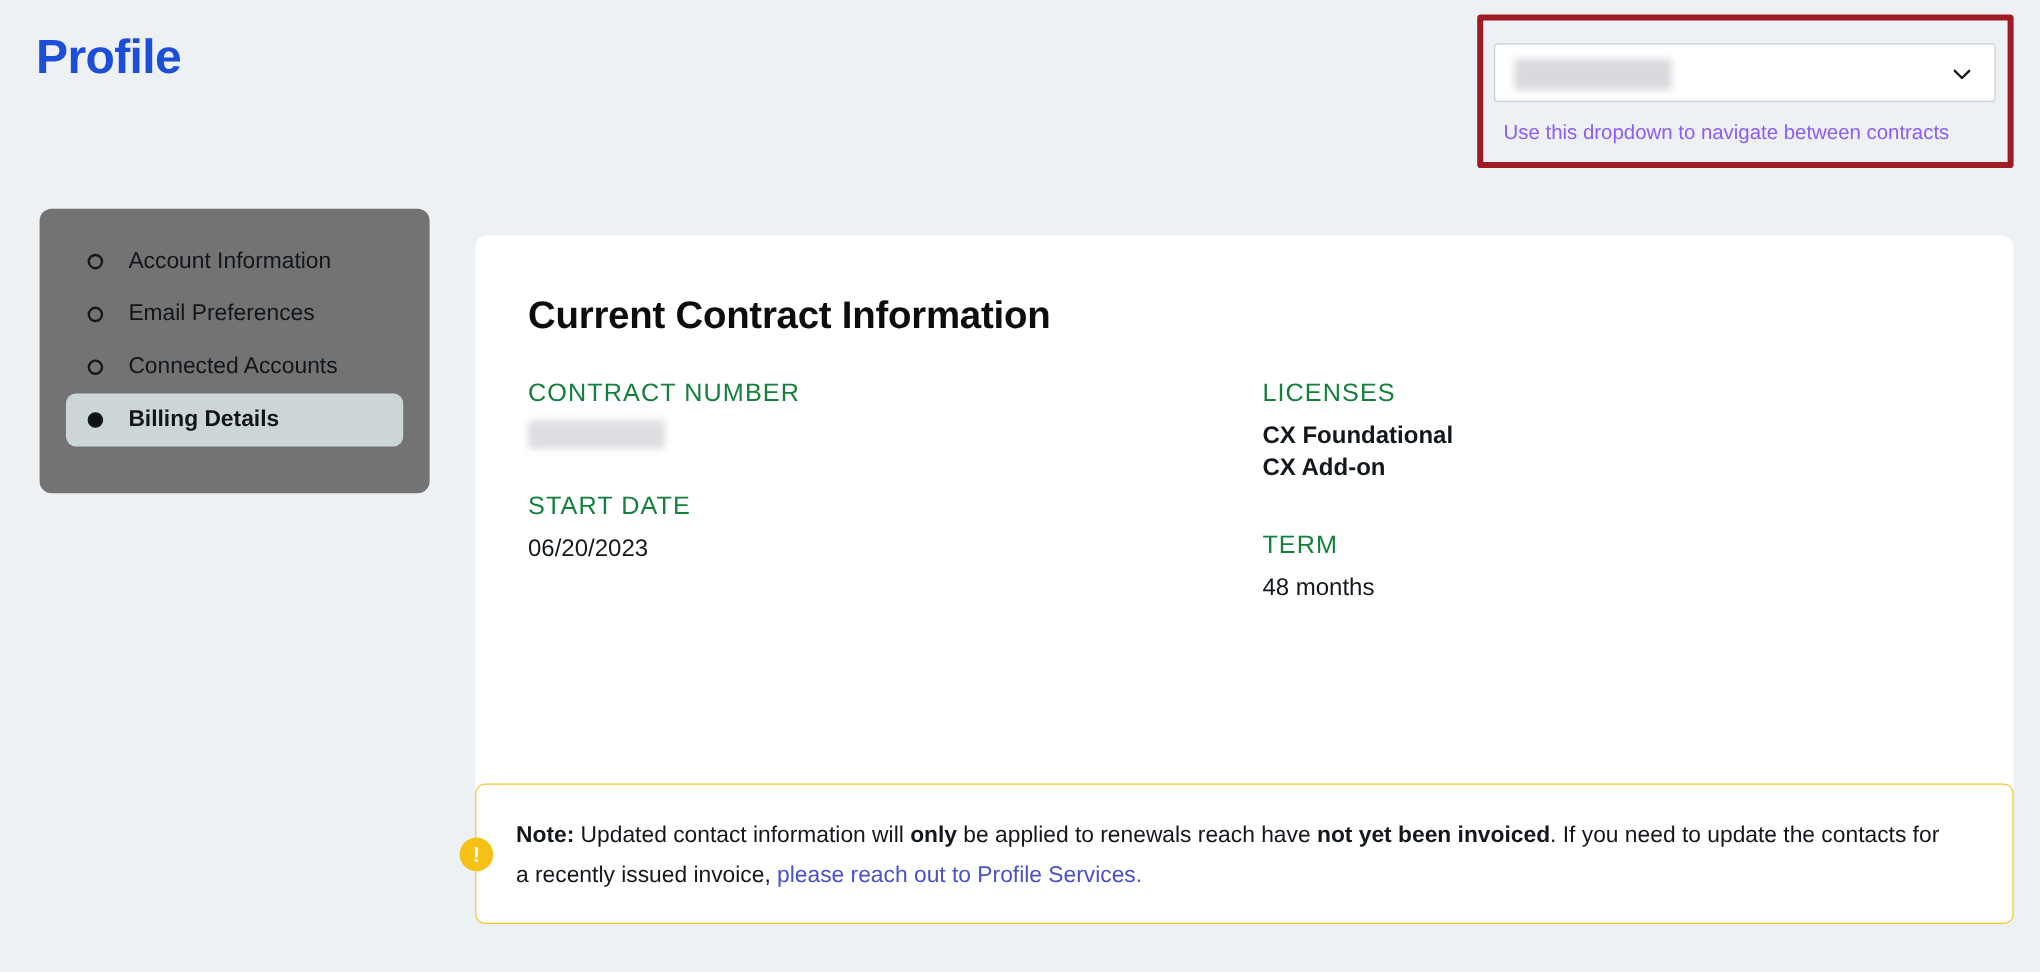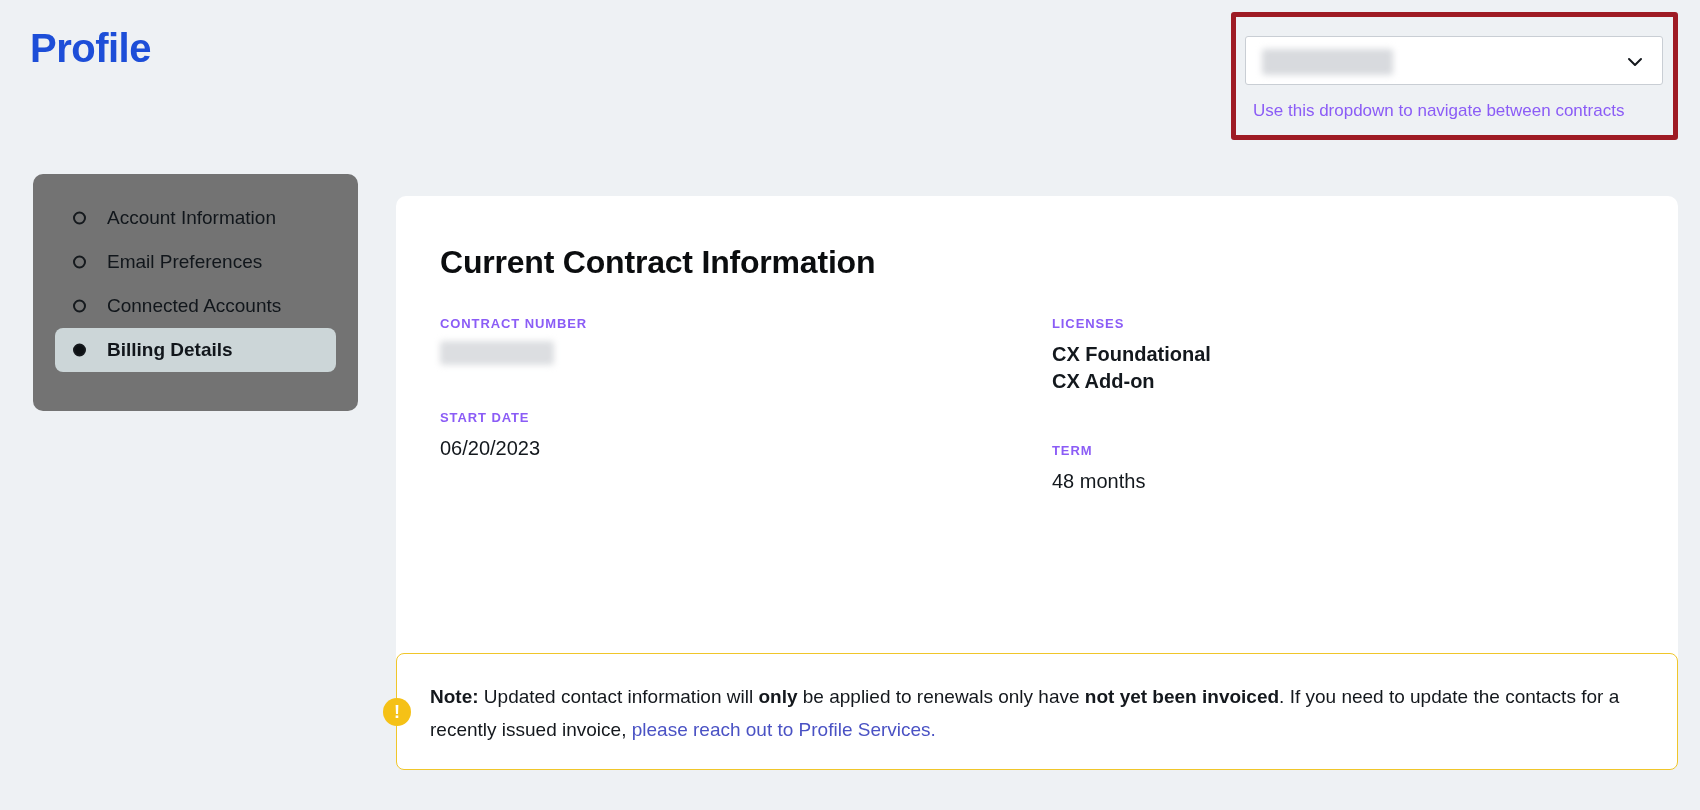--- a/index.html
+++ b/index.html
@@ -145,24 +145,24 @@
     font-size: 32px;
     font-weight: bold;
     color: #0b0d0f;
     letter-spacing: -0.2px;
   }
 
   .field {
     position: absolute;
   }
   .field-label {
-    font-size: 13px;
-    font-weight: bold;
+    font-size: 21px;
+    font-weight: normal;
     letter-spacing: 0.9px;
-    color: #8b5cf6;
+    color: #15803d;
     text-transform: uppercase;
   }
   .field-value {
     margin-top: 10px;
     font-size: 20px;
     color: #13181d;
     line-height: 1.35;
   }
 
   .field-redacted {
@@ -282,17 +282,17 @@
 
     <div class="field" id="f-term">
       <div class="field-label">TERM</div>
       <div class="field-value">48 months</div>
     </div>
   </div>
 
   <div class="note">
     <div class="note-icon">!</div>
     <div class="note-text">
-      <b>Note:</b><span> Updated contact information will </span><b>only</b><span> be applied to renewals only have </span><b>not yet been invoiced</b><span>. If you need to update the contacts for a recently issued invoice, </span><a href="#" class="note-link">please reach out to Profile Services.</a>
+      <b>Note:</b><span> Updated contact information will </span><b>only</b><span> be applied to renewals reach have </span><b>not yet been invoiced</b><span>. If you need to update the contacts for a recently issued invoice, </span><a href="#" class="note-link">please reach out to Profile Services.</a>
     </div>
   </div>
 
 </div>
 
 </body></html>

